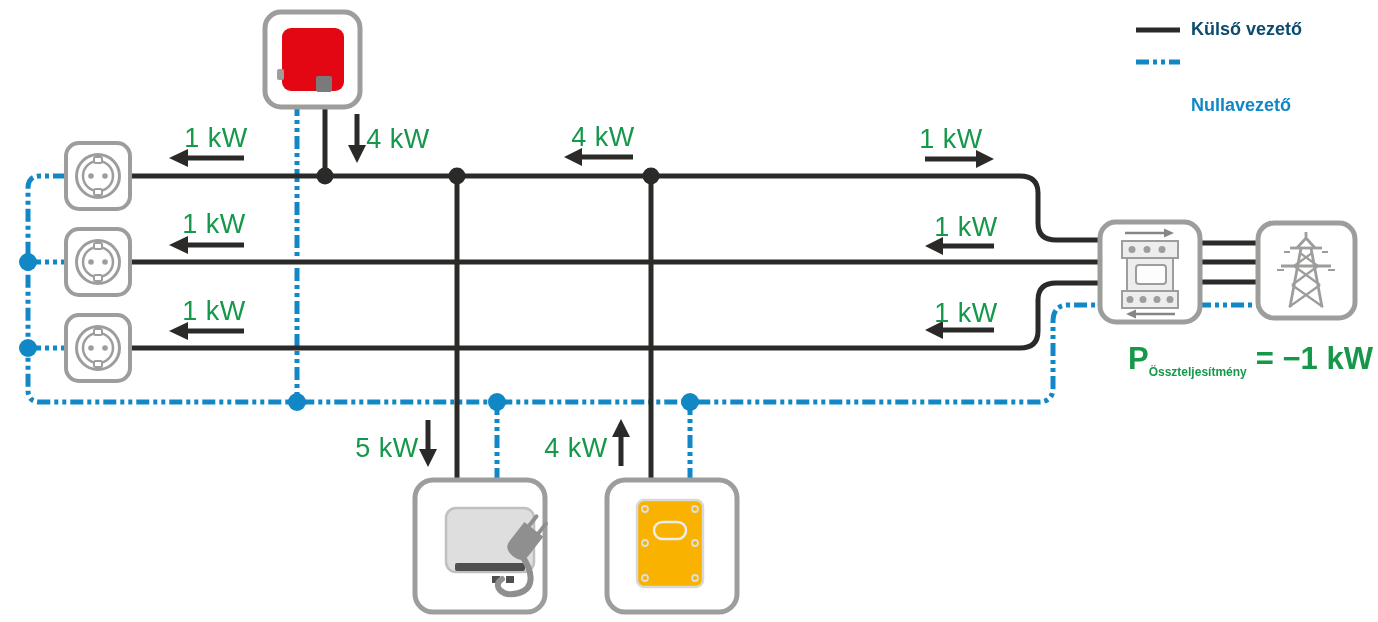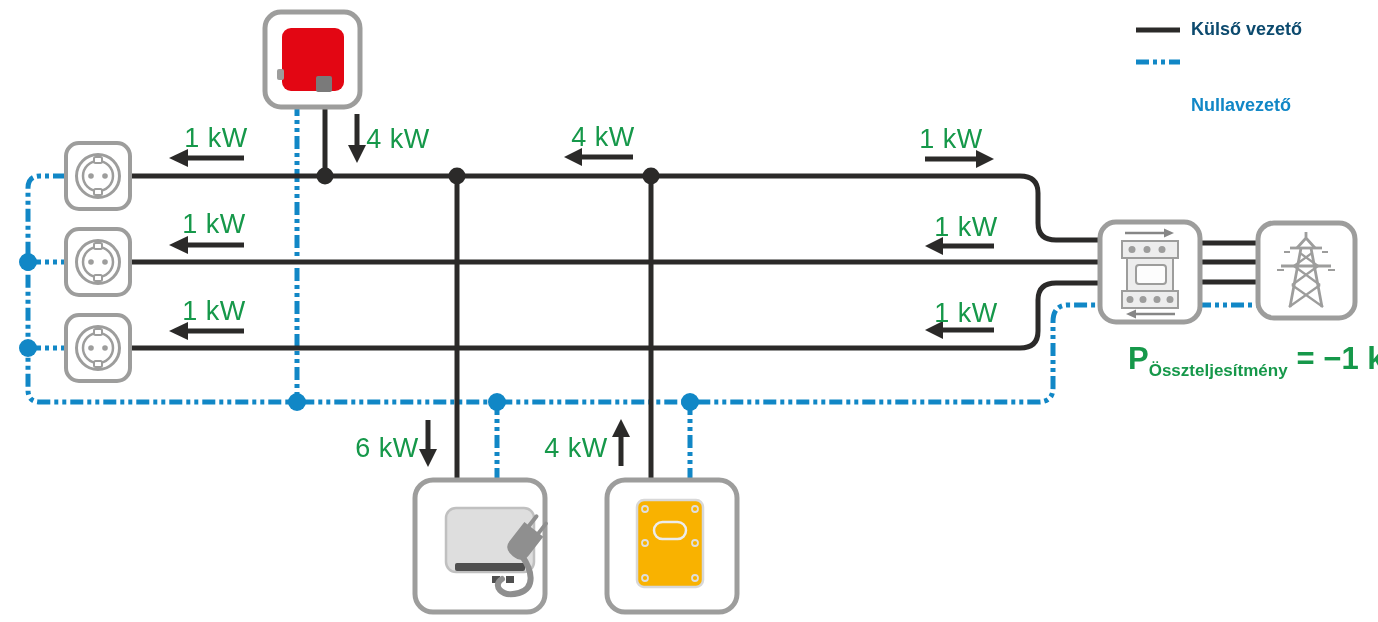--- a/index.html
+++ b/index.html
@@ -6,21 +6,21 @@
   #stage{position:relative;width:1378px;height:622px;background:#ffffff;overflow:hidden;
          font-family:"Liberation Sans",sans-serif;}
   #wires{position:absolute;left:0;top:0;z-index:1;}
   .flow-label{position:absolute;z-index:3;transform:translate(-50%,-50%);
               color:#16984a;font-size:27px;font-weight:normal;white-space:nowrap;letter-spacing:.5px;}
   .legend-text{position:absolute;z-index:3;font-size:18px;font-weight:bold;white-space:nowrap;}
   .legend-phase{color:#0c4a6e;}
   .legend-neutral{color:#1187c6;}
   #formula{position:absolute;z-index:3;left:1128px;top:341px;color:#16984a;font-weight:bold;white-space:nowrap;}
   #formula .sym{font-size:31px;}
-  #formula .sub{font-size:17px;position:relative;top:7px;}
+  #formula .sub{font-size:12px;position:relative;top:7px;}
   #formula .val{font-size:31px;margin-left:9px;}
 </style>
 </head>
 <body>
 
 <div id="stage">
 
   <svg id="wires" width="1378" height="622" viewBox="0 0 1378 622">
 
     <g stroke="#1187c6" stroke-width="5" fill="none" stroke-dasharray="13 4 4 4 4 4">
@@ -206,21 +206,21 @@
   </svg>
 
   <div class="flow-label" style="left:216px;top:138px;">1 kW</div>
   <div class="flow-label" style="left:214px;top:224px;">1 kW</div>
   <div class="flow-label" style="left:214px;top:311px;">1 kW</div>
   <div class="flow-label" style="left:398px;top:139px;">4 kW</div>
   <div class="flow-label" style="left:603px;top:137px;">4 kW</div>
   <div class="flow-label" style="left:951px;top:139px;">1 kW</div>
   <div class="flow-label" style="left:966px;top:227px;">1 kW</div>
   <div class="flow-label" style="left:966px;top:313px;">1 kW</div>
-  <div class="flow-label" style="left:387px;top:448px;">6 kW</div>
+  <div class="flow-label" style="left:387px;top:448px;">5 kW</div>
   <div class="flow-label" style="left:576px;top:448px;">4 kW</div>
 
   <div class="legend-text legend-phase" style="left:1191px;top:19px;">Külső vezető</div>
   <div class="legend-text legend-neutral" style="left:1191px;top:51px;margin-top:44px;">Nullavezető</div>
 
   <div id="formula">
     <span class="sym">P</span><span class="sub">Összteljesítmény</span><span class="val">= −1 kW</span>
   </div>
 
 </div>

